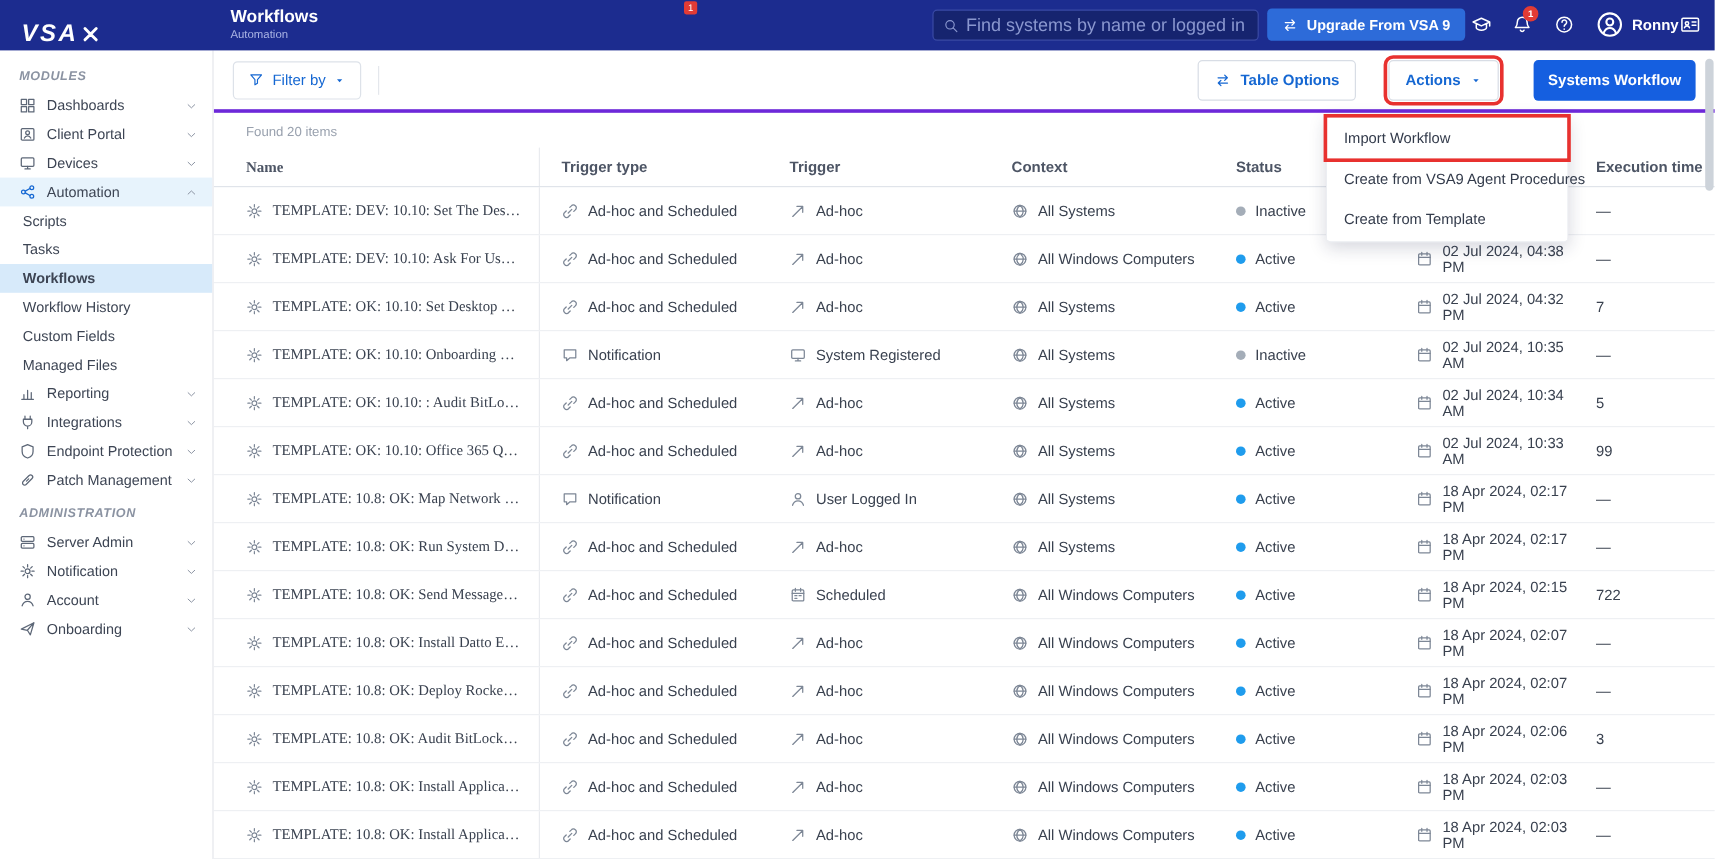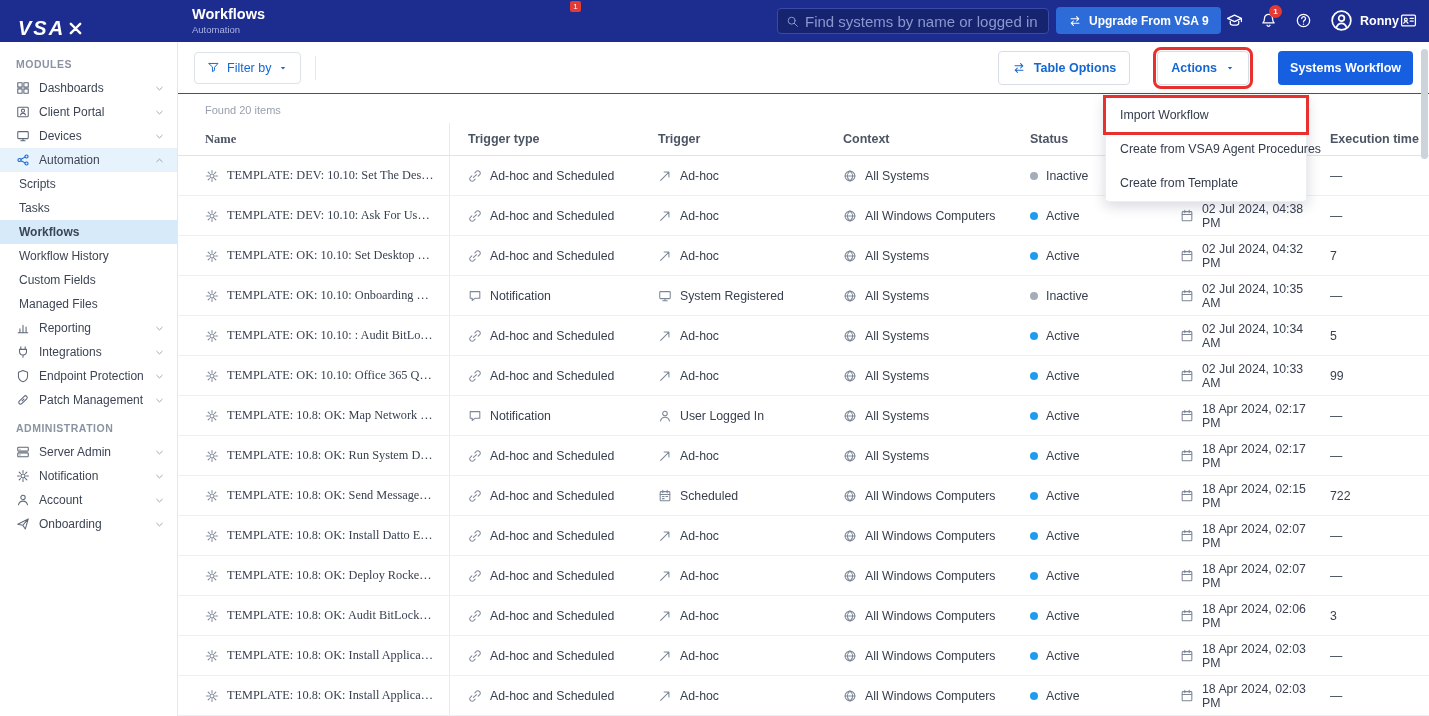--- a/index.html
+++ b/index.html
@@ -31,35 +31,35 @@
 .ic-help{left:1295px;}
 .bell-badge{position:absolute;left:9px;top:-7px;min-width:13px;height:13px;background:#e23b35;border-radius:7px;font-size:8px;font-weight:bold;display:flex;align-items:center;justify-content:center;padding:0 3px;}
 .user-chip{position:absolute;left:1330px;top:9px;display:flex;align-items:center;gap:7px;cursor:pointer;}
 .avatar{display:flex;}
 .avatar svg{width:23px;height:23px;}
 .user-name{font-size:12.5px;font-weight:bold;}
 .ic-card{left:1400px;}
 
 
 .sidebar{position:absolute;left:0;top:42px;bottom:0;width:178px;background:#fff;border-right:1px solid #e4e7eb;padding-top:6px;z-index:10;overflow:hidden;}
-.side-header{padding:10px 16px 6px;font-size:10.5px;font-weight:bold;letter-spacing:.5px;color:#8b93a2;}
+.side-header{padding:10px 16px 6px;font-size:10.5px;font-weight:bold;letter-spacing:.5px;color:#8b93a2;font-style:italic;}
 .side-item{display:flex;align-items:center;height:24px;padding:0 12px 0 16px;font-size:12px;color:#3d4554;cursor:pointer;}
 .s-icon{width:14px;display:flex;margin-right:9px;color:#5e6878;}
 .s-icon svg{width:14px;height:14px;}
 .s-label{flex:1;white-space:nowrap;}
 .chev{display:flex;color:#8b93a2;}
 .chev svg{width:11px;height:11px;}
 .side-item.active{background:var(--sidebar-active-bg,#e7f3fc);}
 .side-item.active .s-icon{color:var(--accent-blue,#1567d2);}
 .side-child{display:flex;align-items:center;height:24px;padding-left:19px;font-size:12px;color:#3d4554;cursor:pointer;white-space:nowrap;}
 .side-child.selected{background:var(--selected-row-bg,#d7eafa);font-weight:bold;}
 
 
 .main{position:absolute;left:178px;top:42px;right:0;bottom:0;background:#fff;}
-.toolbar{height:52px;border-bottom:1px solid #6d28d9;display:flex;align-items:center;padding:0 16px;}
+.toolbar{height:52px;border-bottom:3px solid #6d28d9;display:flex;align-items:center;padding:0 16px;}
 .filter-btn{display:flex;align-items:center;gap:7px;height:32px;padding:0 12px;background:#fff;border:1px solid #dde2e9;border-radius:4px;color:var(--accent-blue,#1567d2);font-size:12.5px;font-family:inherit;cursor:pointer;}
 .f-ic,.g-ic{display:flex;}
 .f-ic svg{width:13px;height:13px;}
 .g-ic svg{width:14px;height:14px;}
 .caret{display:flex;}
 .caret svg{width:10px;height:10px;}
 .v-divider{width:1px;height:24px;background:#e4e7ec;margin-left:14px;}
 .toolbar-right{margin-left:auto;display:flex;align-items:center;gap:27px;}
 .ghost-btn{display:flex;align-items:center;gap:8px;height:34px;padding:0 13px;background:#fff;border:1px solid #d8dde5;border-radius:4px;color:var(--accent-blue,#1567d2);font-size:12.5px;font-weight:bold;font-family:inherit;cursor:pointer;}
 .annotated{outline:3px solid var(--annotation-red,#e8312f);outline-offset:1px;}

